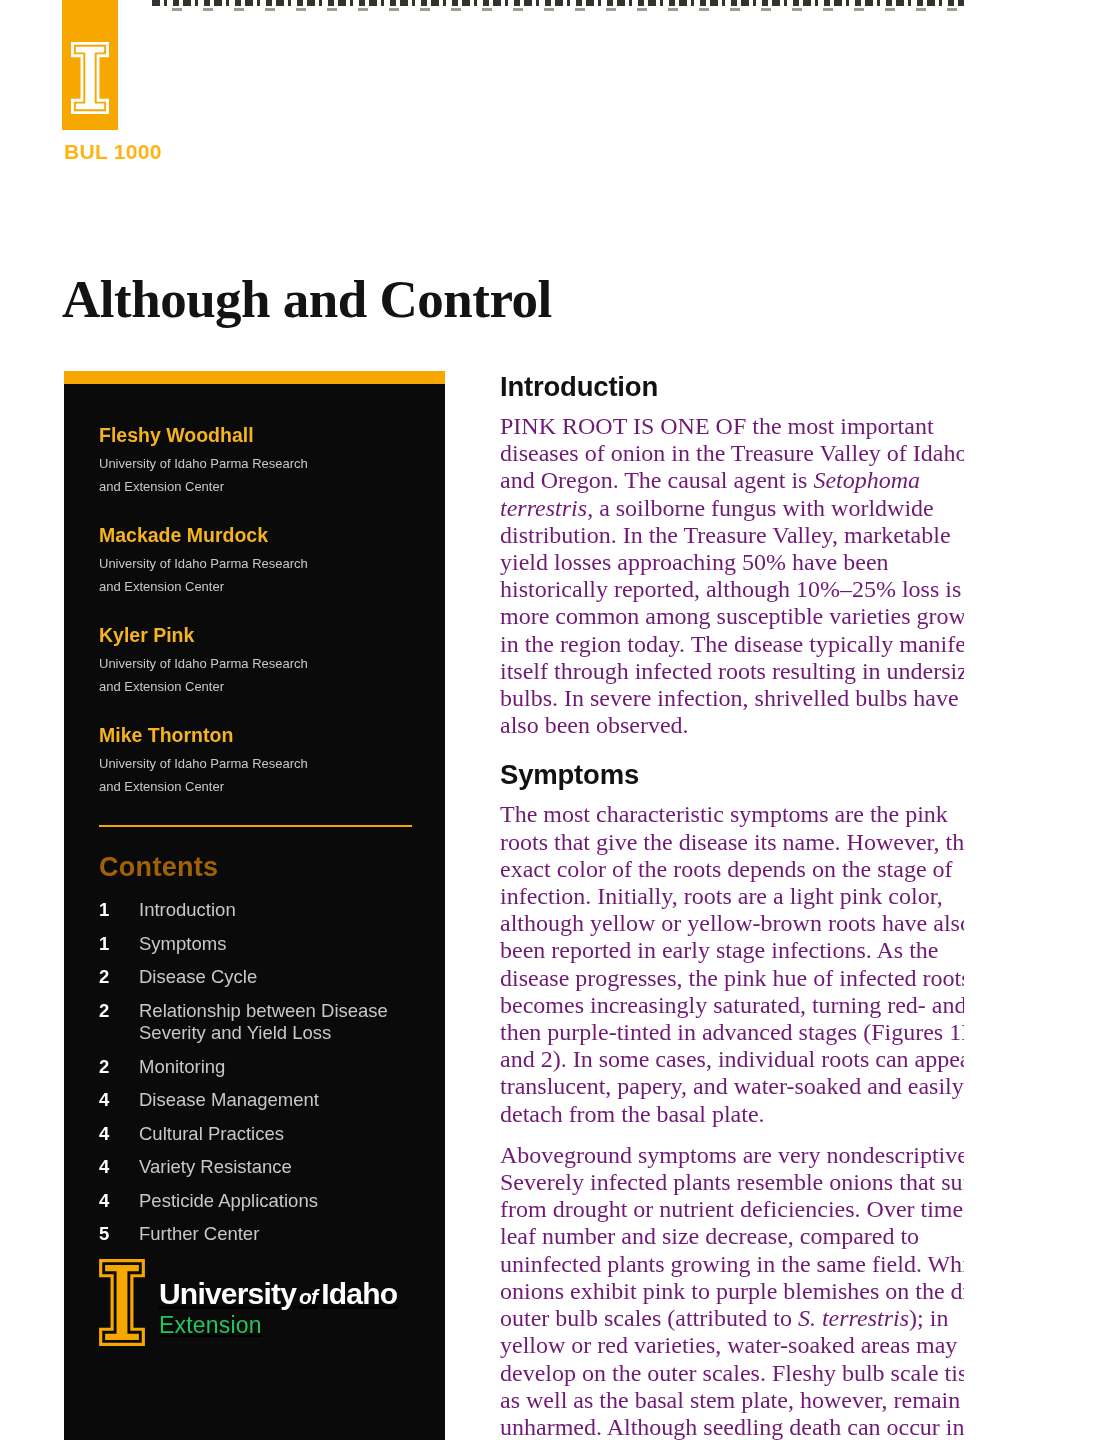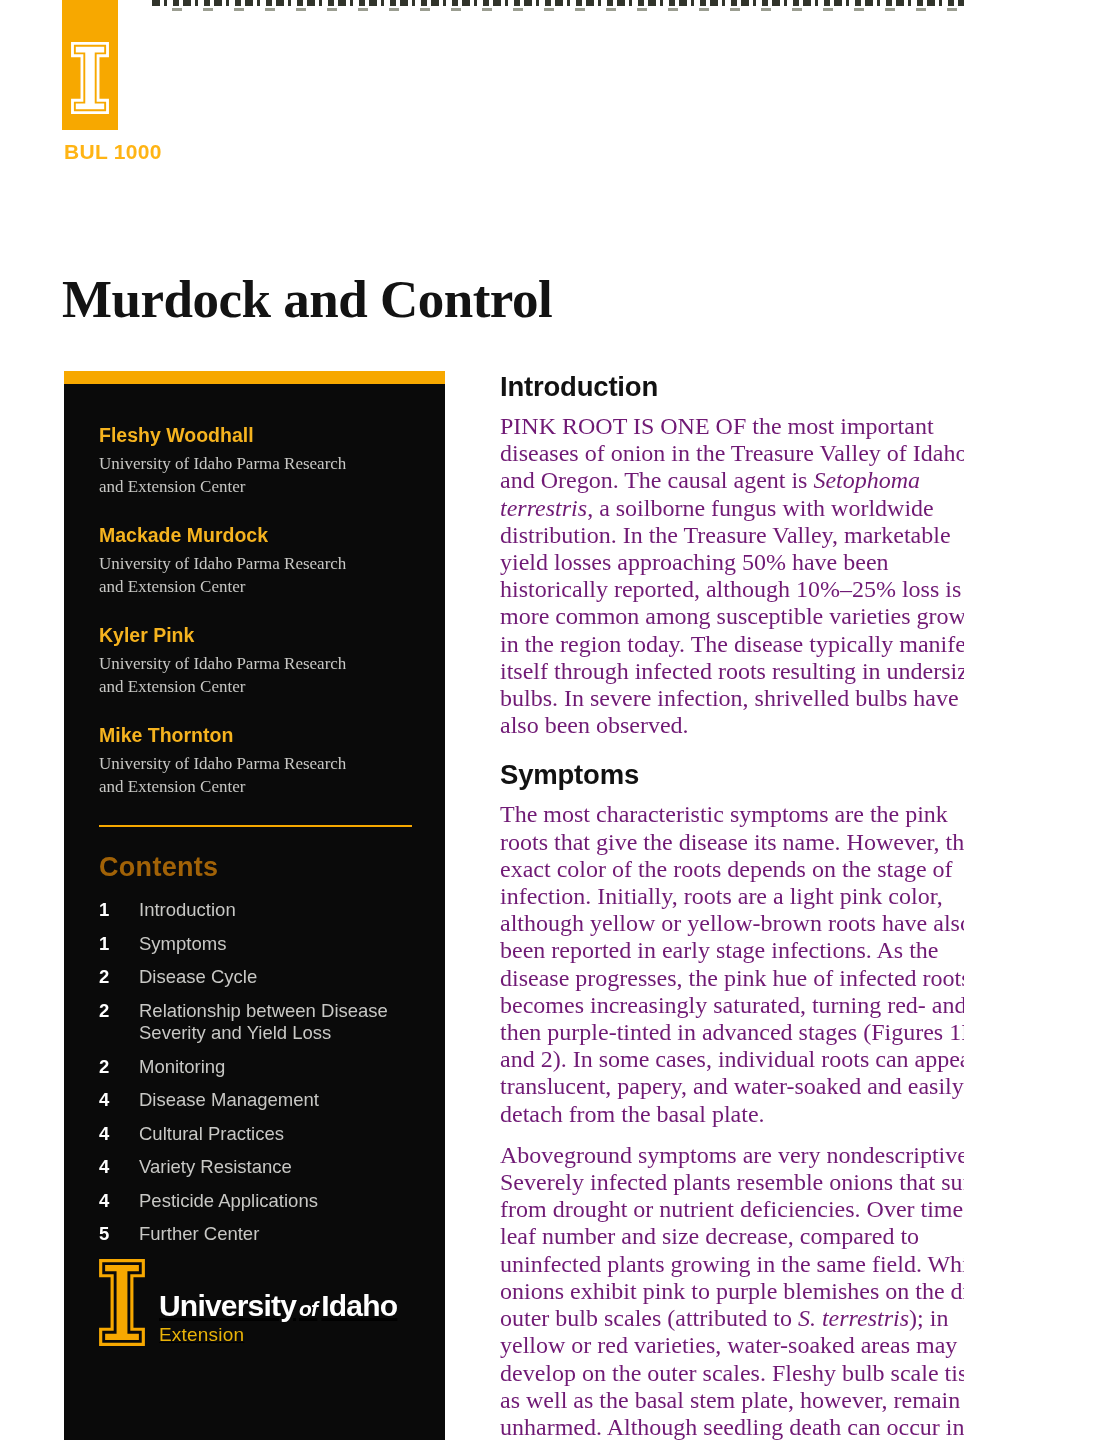--- a/index.html
+++ b/index.html
@@ -39,37 +39,37 @@
   
   .sidebar{position:absolute;left:64px;top:371px;width:381px;bottom:0;}
   .sidebar-goldbar{height:13px;background:#F7A800;}
   .sidebar-body{
     position:absolute;top:13px;left:0;right:0;bottom:0;
     background:#0A0A0A;
     padding:40px 28px 0 35px;box-sizing:border-box;
   }
   .author{margin-bottom:26px;}
   .author-name{color:#F5B31F;font-weight:bold;font-size:19.5px;margin-bottom:6px;}
-  .author-affil{color:#C8C8C5;font-size:17px;line-height:22.5px;font-weight:400;font-family:Liberation Serif, serif;}
+  .author-affil{color:#C8C8C5;font-size:13px;line-height:22.5px;font-weight:400;}
   .gold-rule{border:none;border-top:2px solid #F7A800;margin:27px 0 0 0;width:313px;}
   .contents-heading{
     color:#a16207;font-size:27px;font-weight:800;
     margin:25px 0 16px 0;letter-spacing:.3px;
   }
   .toc-row{display:flex;margin-bottom:11px;font-size:18.5px;}
   .toc-page{width:40px;flex:none;color:#ffffff;font-weight:bold;}
   .toc-label{color:#C8C8C5;max-width:252px;line-height:22.5px;}
-  .ext-logo{position:absolute;left:35px;top:875px;display:flex;align-items:flex-end;text-decoration:underline;}
+  .ext-logo{position:absolute;left:35px;top:875px;display:flex;align-items:center;text-decoration:underline;}
   .ext-text{margin-left:14px;}
   .ext-line1{
     color:#ffffff;font-size:30px;font-weight:700;letter-spacing:-.8px;
     margin-top:10px;white-space:nowrap;
   }
   .ext-of{font-size:21px;font-style:italic;font-weight:600;margin:0 4px 0 3px;}
-  .ext-line2{color:#eab308;font-size:19px;font-weight:400;letter-spacing:.2px;margin-top:1px;}
+  .ext-line2{color:#22c55e;font-size:23px;font-weight:400;letter-spacing:.2px;margin-top:1px;}
   
   .main{position:absolute;left:500px;top:371px;width:500px;}
   .sec-heading{
     font-size:27.5px;font-weight:800;color:#121212;
     margin:0 0 10px 0;letter-spacing:-.2px;
   }
   section + section{margin-top:20px;}
   .body{
     font-family:Liberation Serif, serif;
     font-size:24px;line-height:27.2px;color:#701a75;
@@ -85,21 +85,21 @@
 
   <div class="brand-block">
     <svg width="38" height="72" viewBox="0 0 40 76">
       <path d="M0,0 H40 V16 H30 V60 H40 V76 H0 V60 H10 V16 H0 Z" fill="#ffffff"></path>
       <path d="M4,4 H36 V12 H26 V64 H36 V72 H4 V64 H14 V12 H4 Z" fill="none" stroke="#F7A800" stroke-width="2"></path>
     </svg>
   </div>
 
   <div class="bul">BUL 1000</div>
 
-  <h1 class="title"><br><span>Murdock and Control</span></h1>
+  <h1 class="title"><br><span>Although and Control</span></h1>
 
   <aside class="sidebar">
     <div class="sidebar-goldbar"></div>
     <div class="sidebar-body">
 
       <div>
         <div class="author">
           <div class="author-name">Fleshy Woodhall</div>
           <div class="author-affil">University of Idaho Parma Research</div>
           <div class="author-affil">and Extension Center</div>

